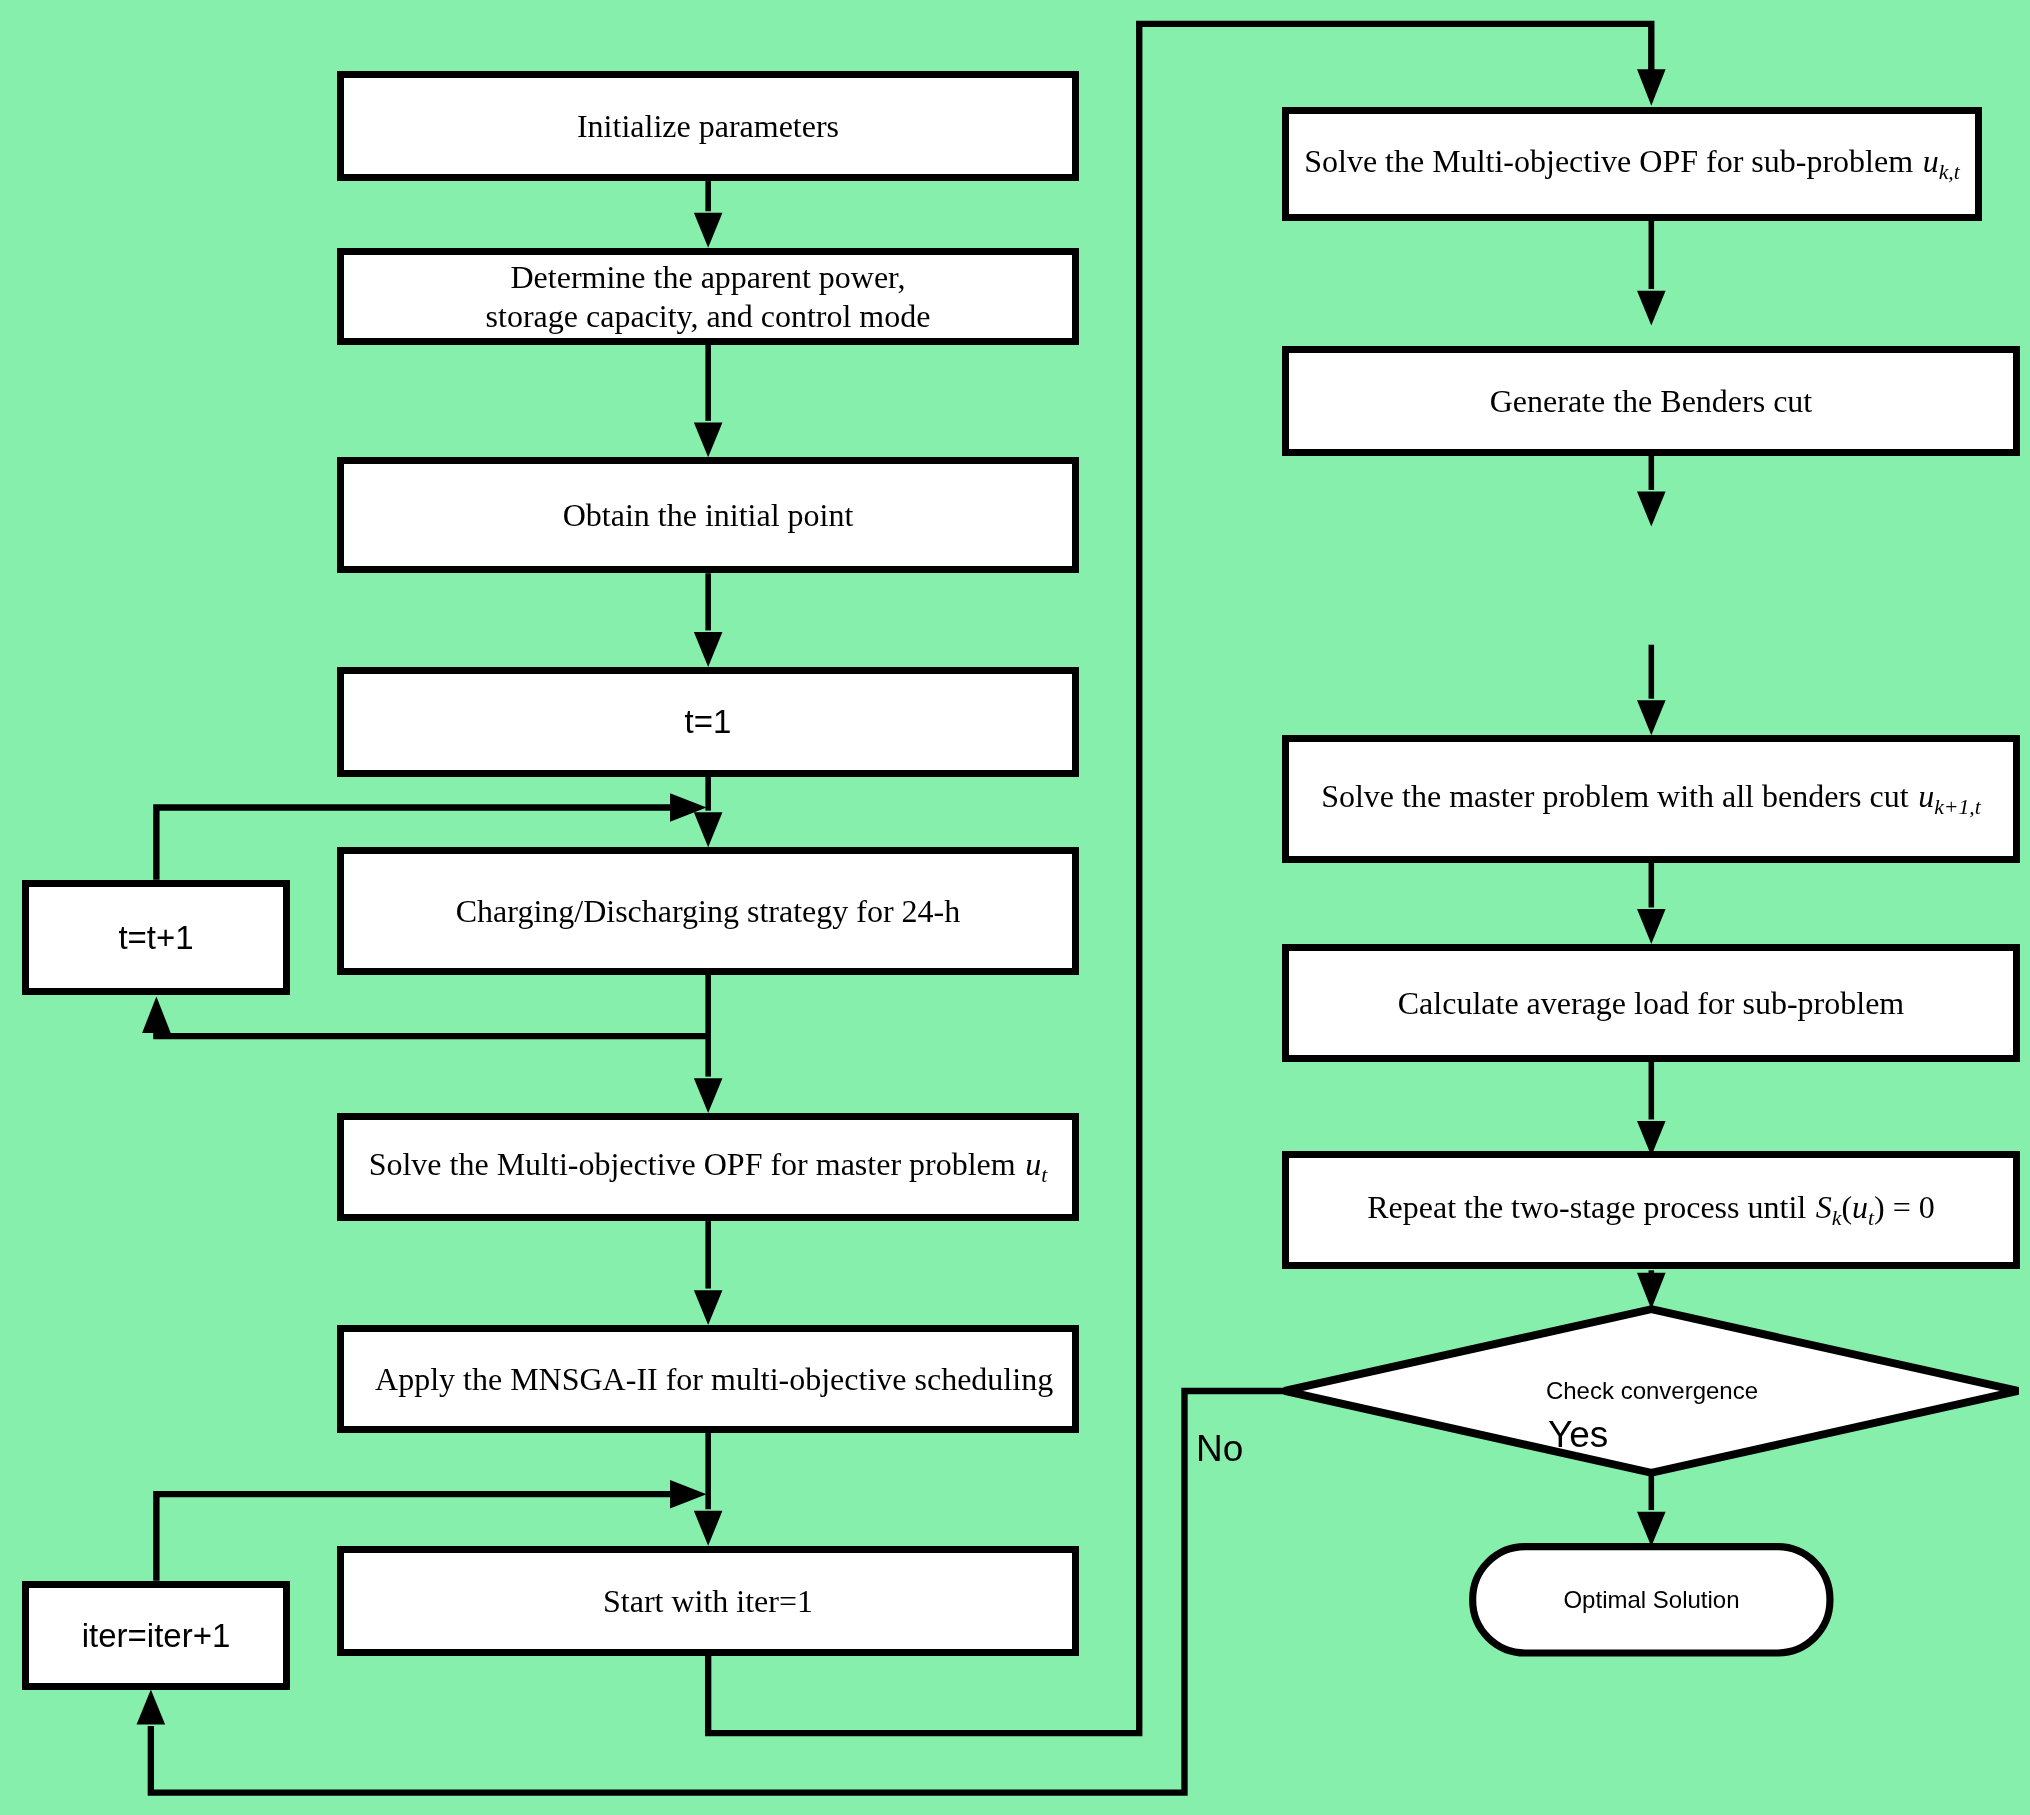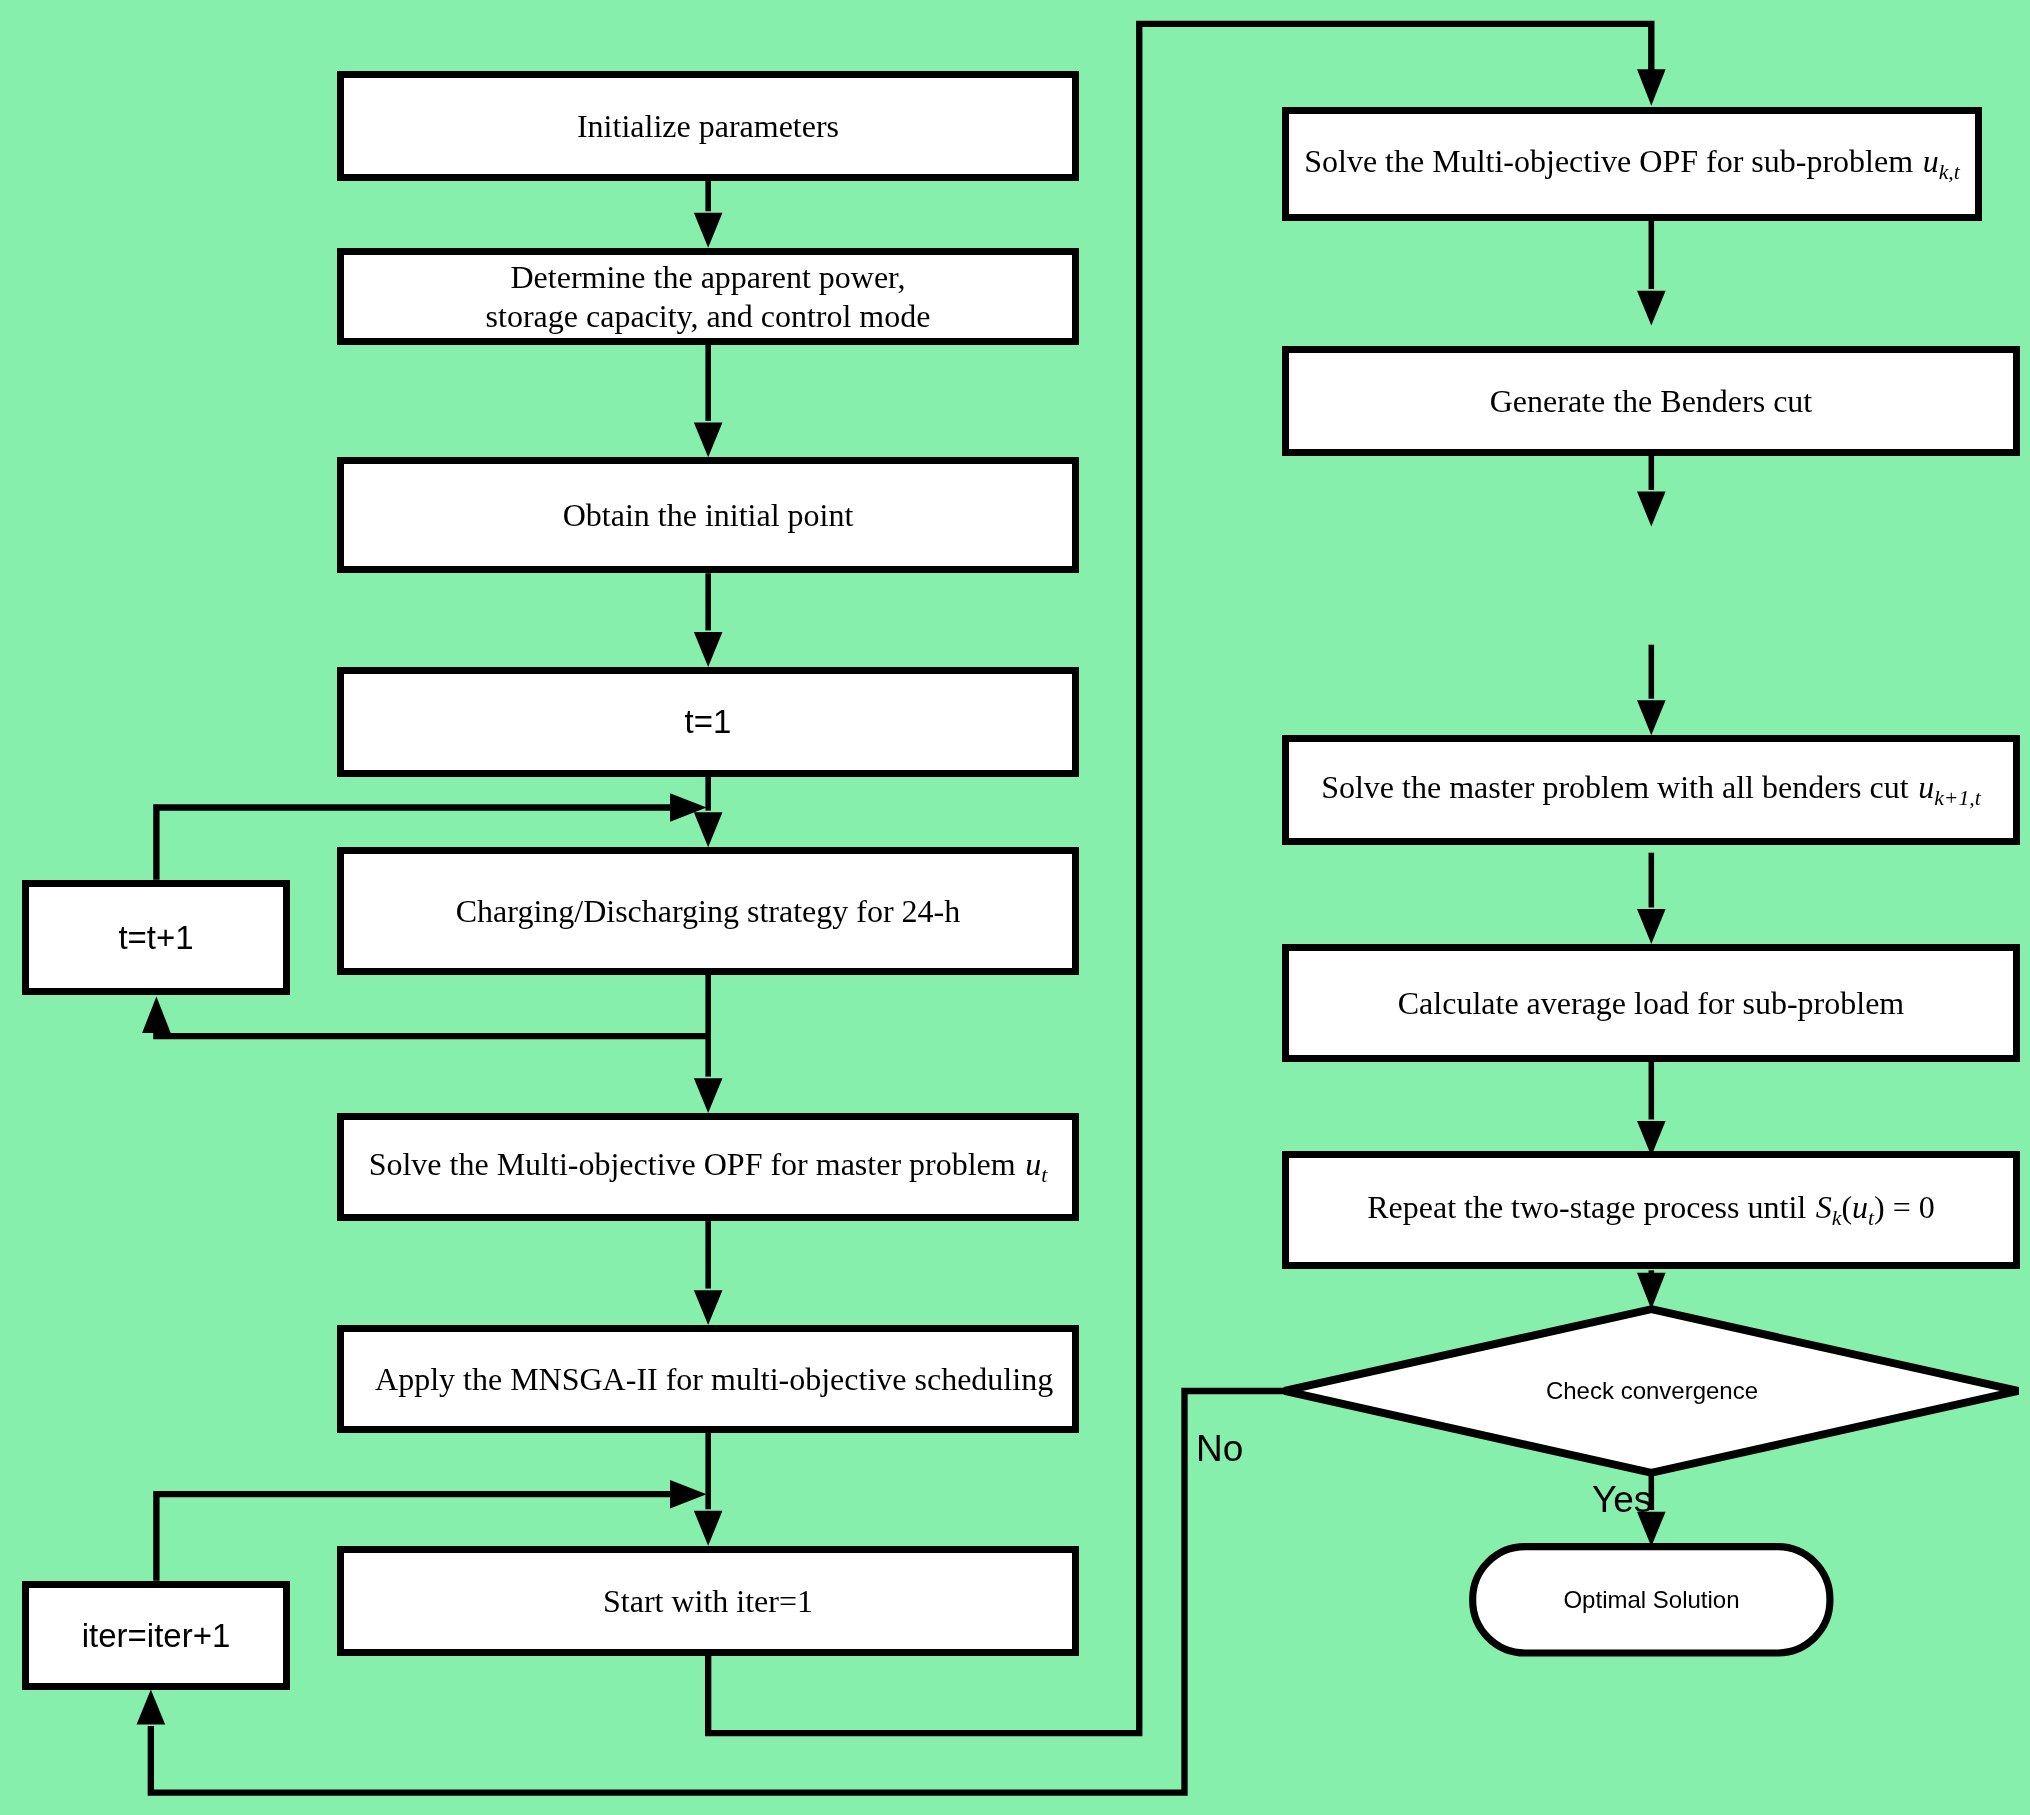--- a/index.html
+++ b/index.html
@@ -180,21 +180,21 @@
     <div class="lbl nowrap">
       <span>Solve the Multi-objective OPF for sub-problem</span><span class="mathwrap"><i class="mvar">u</i><sub>k,t</sub></span>
     </div>
   </div>
 
   <div class="box" style="left:1282px; top:326px; width:738px; height:110px;margin-top:20px;">
     <div class="lbl">Generate the Benders cut</div>
   </div>
 
 
-  <div class="box" style="left:1282px; top:735px; width:738px; height:110px;">
+  <div class="box" style="left:1282px; top:735px; width:738px; height:128px;">
     <div class="lbl nowrap">
       <span>Solve the master problem with all benders cut</span><span class="mathwrap"><i class="mvar">u</i><sub>k+1,t</sub></span>
     </div>
   </div>
 
   <div class="box" style="left:1282px; top:944px; width:738px; height:118px;">
     <div class="lbl">Calculate average load for sub-problem</div>
   </div>
 
   <div class="box" style="left:1282px; top:1151px; width:738px; height:118px;">
@@ -205,16 +205,16 @@
 
   <div class="shape-label" style="left:1366px; top:1345px; width:572px; height:92px;">
     <div>Check convergence</div>
   </div>
 
   <div class="shape-label" style="left:1473px; top:1547px; width:357px; height:106px;">
     <div>Optimal Solution</div>
   </div>
 
   <div class="edge-label" style="left:1196px; top:1428px;">No</div>
-  <div class="edge-label" style="left:1548px; top:1479px;margin-left:44px;">Yes</div>
+  <div class="edge-label" style="left:1548px; top:1414px;">Yes</div>
 
 </div>
 
 
 </body></html>

